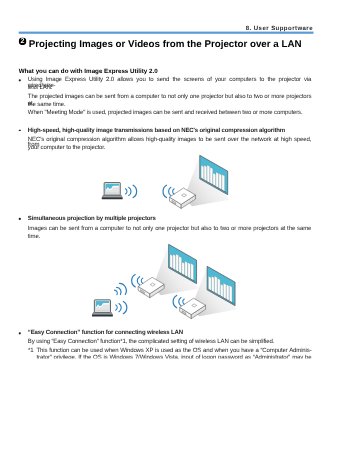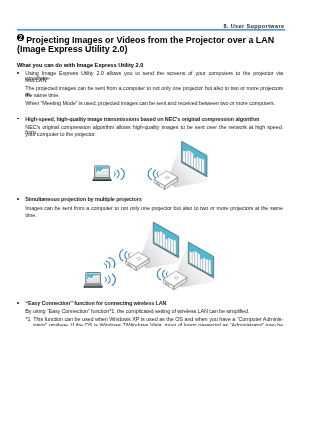--- a/index.html
+++ b/index.html
@@ -27,21 +27,20 @@
 <div class="page">
  <div class="hdr">8. User Supportware</div>
  <div class="rule"></div>
  <div class="num">
       <svg viewBox="0 0 100 100" width="7" height="7">
         <circle cx="50" cy="50" r="50" fill="#000"></circle>
         <text x="50" y="50" text-anchor="middle" dominant-baseline="central" dy="2" font-family="Liberation Sans,sans-serif" font-size="92" font-weight="bold" fill="#fff">2</text>
       </svg>
     </div>
  <div class="tl" style="left:26.2px;top:35.6px">Projecting Images or Videos from the Projector over a LAN</div>
- <div class="tl" style="left:17px;top:45.3px">(Image Express Utility 2.0)</div>
  <div class="h2" style="top:62.5px">What you can do with Image Express Utility 2.0</div>
 
  <div class="bul" style="top:71.8px"></div>
  <div class="ln j" style="top:70.7px">Using Image Express Utility 2.0 allows you to send the screens of your computers to the projector via wired/wire-</div>
  <div class="ln" style="top:77.7px">less LAN.</div>
  <div class="ln j" style="top:86.3px">The projected images can be sent from a computer to not only one projector but also to two or more projectors at</div>
  <div class="ln" style="top:93px">the same time.</div>
  <div class="ln" style="top:101.3px">When "Meeting Mode" is used, projected images can be sent and received between two or more computers.</div>
 
  <div class="bul" style="top:117.6px"></div>

